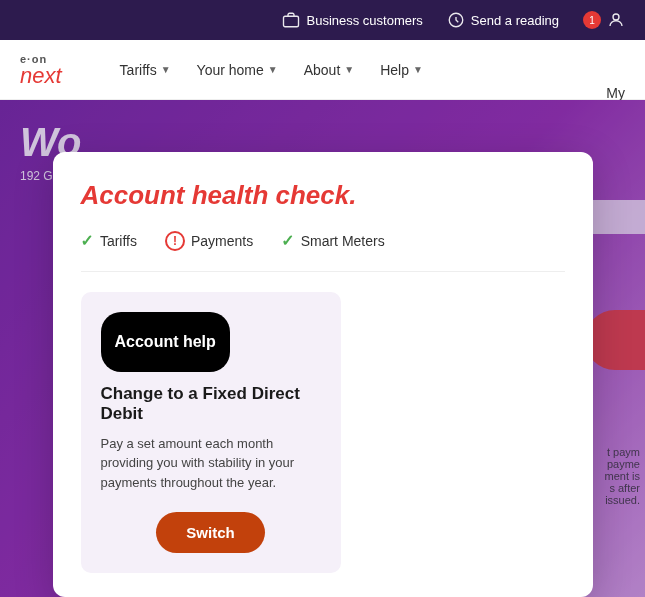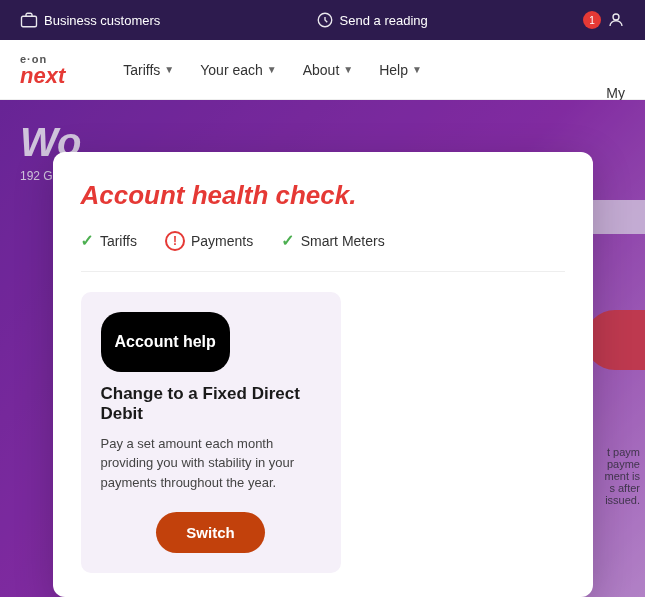--- a/index.html
+++ b/index.html
@@ -11,21 +11,21 @@
       position: relative;
       background: #e8e0f0;
     }
 
     
     .top-bar {
       background: #2d1b4e;
       height: 40px;
       display: flex;
       align-items: center;
-      justify-content: space-between;
+      justify-content: flex-end;
       padding: 4px 20px;
       gap: 24px;
     }
     .top-bar-item {
       display: flex;
       align-items: center;
       gap: 6px;
       color: white;
       font-size: 13px;
       cursor: pointer;
@@ -66,21 +66,21 @@
     }
     .logo-eon {
       color: #555;
       font-size: 11px;
       font-weight: bold;
       letter-spacing: 1px;
     }
     .logo-next {
       color: #e53935;
       font-size: 22px;
-      font-weight: 700;
+      font-weight: 400;
       font-style: italic;
       line-height: 1;
     }
     .nav-item {
       display: flex;
       align-items: center;
       gap: 4px;
       font-size: 14px;
       color: #333;
       cursor: pointer;
@@ -306,21 +306,21 @@
 <div class="nav-bar">
   <div class="logo-area">
     <span class="logo-eon">e·on</span>
     <span class="logo-next">next</span>
   </div>
   <div class="nav-item">
     <span>Tariffs</span>
     <span class="nav-chevron">▼</span>
   </div>
   <div class="nav-item">
-    <span>Your each</span>
+    <span>Your home</span>
     <span class="nav-chevron">▼</span>
   </div>
   <div class="nav-item">
     <span>About</span>
     <span class="nav-chevron">▼</span>
   </div>
   <div class="nav-item">
     <span>Help</span>
     <span class="nav-chevron">▼</span>
   </div>

